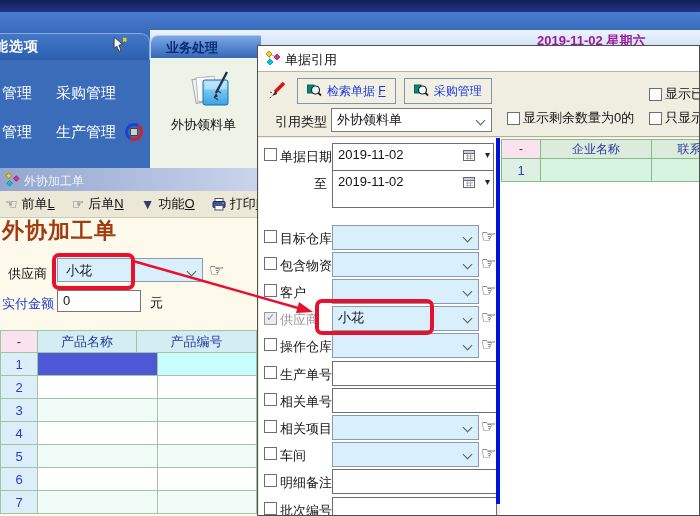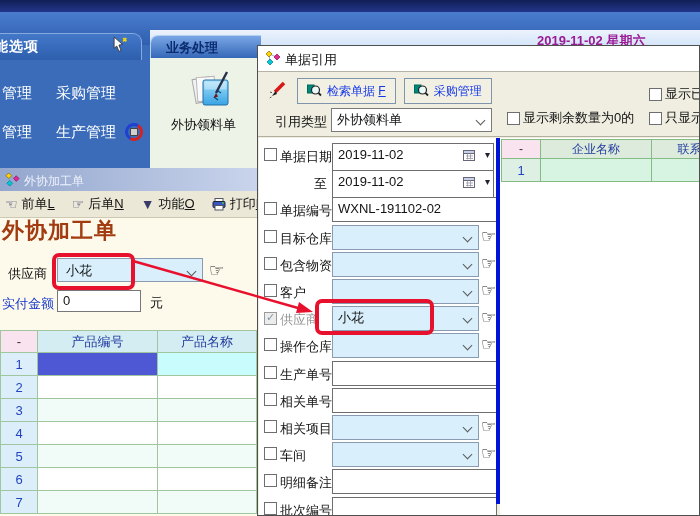--- a/index.html
+++ b/index.html
@@ -11,21 +11,21 @@
             background:linear-gradient(#111f55,#22368a);}
   .blue-band{position:absolute;left:0;top:12px;width:700px;height:33px;z-index:3;
              background:linear-gradient(#4a7cce,#2f5fae);}
   .date-bar{position:absolute;left:150px;top:30px;width:550px;height:17px;z-index:5;
             background:linear-gradient(#ecf3fd,#d2e3f8);border-bottom:1px solid #a9c1e2;}
   .date-text{position:absolute;left:537px;top:32px;z-index:6;font-size:13px;font-weight:bold;
              color:var(--date-text,#9b1b96);white-space:nowrap;}
   
   .left-panel-header{position:absolute;left:0;top:33px;width:141px;height:26px;z-index:10;
       background:linear-gradient(#4377c8,#2d5fae);border-top:1px solid #86a9e0;
-      border-right:1px solid #86a9e0;border-top-right-radius:9px;overflow:hidden;}
+      border-right:1px solid #86a9e0;border-top-right-radius:9px;overflow:hidden;padding-left:8px;}
   .left-panel-title{position:absolute;left:-6px;top:4px;color:#fff;font-weight:bold;
       font-size:14px;letter-spacing:1px;white-space:nowrap;}
   .cursor-ico{position:absolute;right:12px;top:4px;}
   .left-menu{position:absolute;left:0;top:84px;width:150px;z-index:10;}
   .menu-row{display:flex;align-items:center;height:18px;margin-bottom:21px;padding-left:2px;}
   .menu-item{color:#fff;font-size:15px;white-space:nowrap;cursor:default;}
   .menu-item:first-child{width:46px;overflow:hidden;}
   .menu-item + .menu-item{margin-left:8px;}
   .rotate-ico{margin-left:8px;display:inline-flex;}
   
@@ -232,22 +232,22 @@
     </div>
     <span class="ww-hand">☞</span>
     <span class="ww-paid-label">实付金额</span>
     <div class="ww-paid-input">
       <span class="val" style="line-height:20px;">0</span>
     </div>
     <span class="ww-unit">元</span>
     <div class="ptable">
         <div class="trow thead">
           <div class="tcell pink" style="width: 38px;">-</div>
+          <div class="tcell" style="width: 99px;">产品名称</div>
           <div class="tcell" style="width: 120px;">产品编号</div>
-          <div class="tcell" style="width: 99px;">产品名称</div>
         </div>
         <div class="trow odd">
           <div class="tcell num" style="width: 38px;">1</div>
           <div class="tcell selcell" style="width: 120px;"></div>
           <div class="tcell cyancell" style="width: 99px;"></div>
         </div>
         <div class="trow">
           <div class="tcell num" style="width: 38px;">2</div>
           <div class="tcell plain" style="width: 120px;"></div>
           <div class="tcell plain" style="width: 99px;"></div>
@@ -358,27 +358,20 @@
             <span class="cal">
               <svg width="13" height="13" viewBox="0 0 13 13">
                 <rect x="0.5" y="1.5" width="11" height="10" fill="#fff" stroke="#667"></rect>
                 <rect x="0.5" y="1.5" width="11" height="3" fill="#c8d0e8" stroke="#667"></rect>
                 <path d="M3 7 h7 M3 9.5 h7 M4.5 4.5 v6 M7.5 4.5 v6" stroke="#99a" stroke-width="0.8" fill="none"></path>
               </svg>
             </span>
             <span class="dchev">▾</span>
           </div>
         </div>
-        <div class="frow" style="top: 59.4px;">
-          <span class="cb"></span>
-          <span class="flab">单据编号</span>
-          <div class="ftext">
-            <span class="val">WXNL-191102-02</span>
-          </div>
-        </div>
         <div class="frow" style="top: 86.6px;">
           <span class="cb"></span>
           <span class="flab">目标仓库</span>
           <div class="fsel">
             <span class="val"></span>
             <span class="chev"></span>
           </div>
           <span class="hand">☞</span>
         </div>
         <div class="frow" style="top: 113.8px;">

